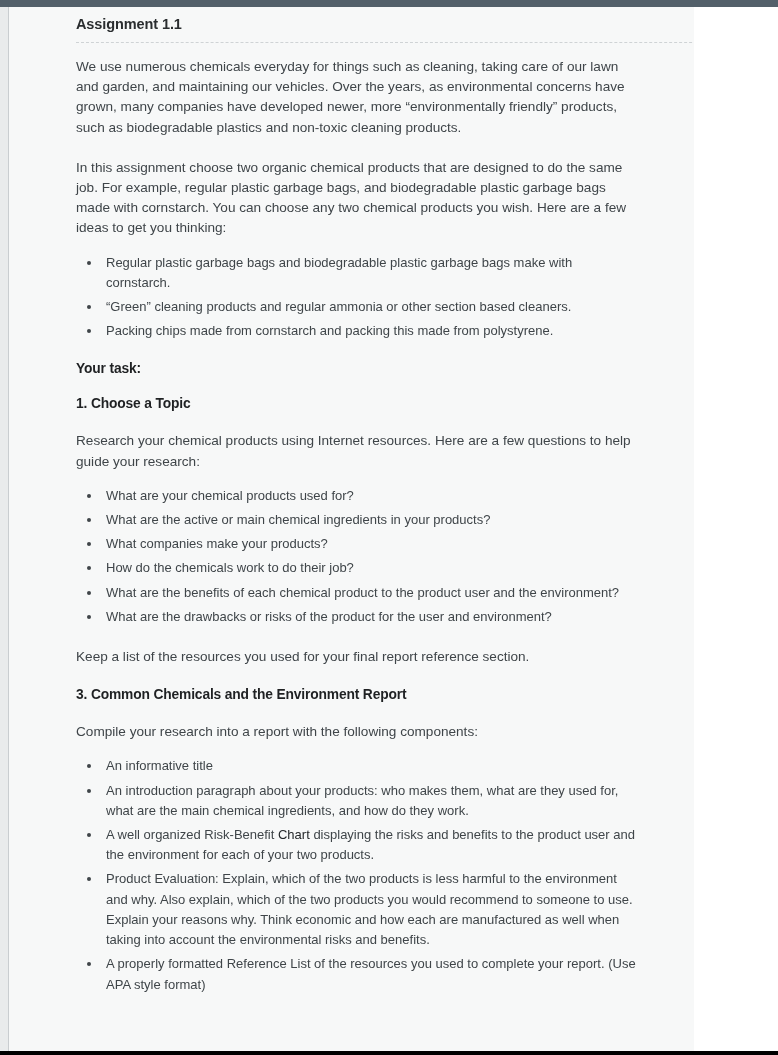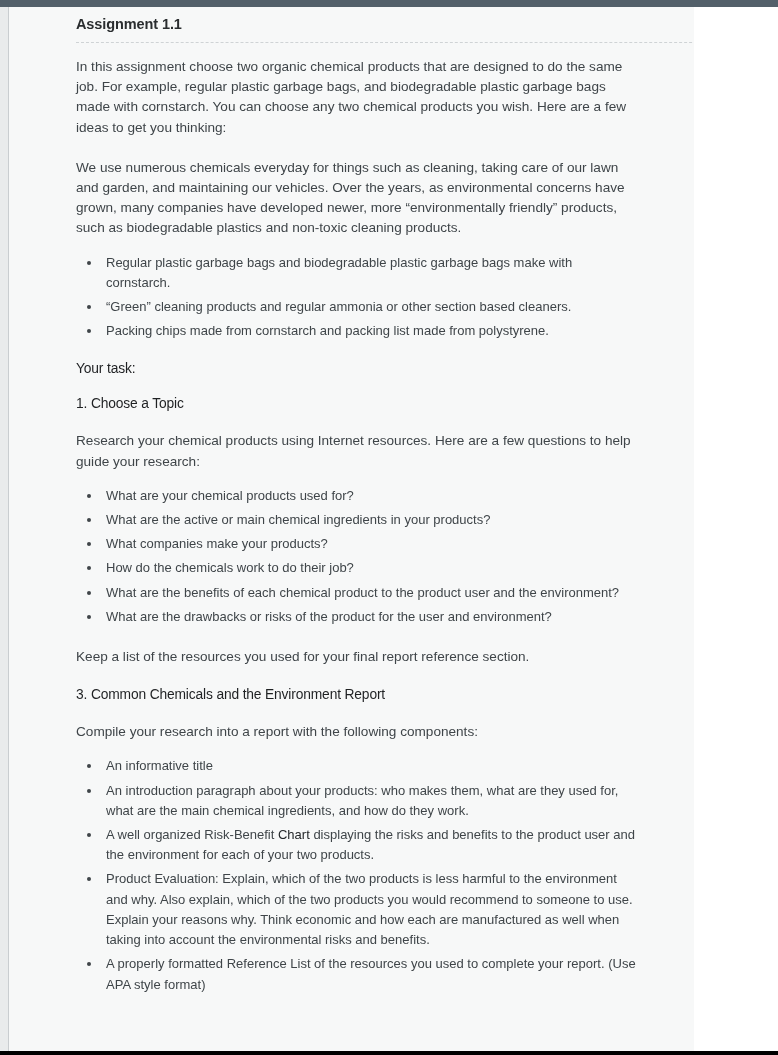--- a/index.html
+++ b/index.html
@@ -77,21 +77,21 @@
   }
   p.body {
     font-size: 13.6px;
     line-height: 20.2px;
     color: #3f4549;
     margin: 0 0 20px 0;
     max-width: 625px;
   }
   h3.section {
     font-size: 13.8px;
-    font-weight: normal;
+    font-weight: bold;
     color: #1f2123;
     margin: 0 0 20px 0;
     letter-spacing: -0.15px;
   }
   ul.bullets {
     margin: -6px 0 20px 0;
     padding-left: 26px;
     max-width: 640px;
   }
   ul.bullets li {
@@ -113,28 +113,28 @@
 
   <div class="left-gutter"></div>
 
   <div class="page-panel">
     <div class="doc">
 
       <h1 class="doc-title">Assignment 1.1</h1>
 
       <hr class="divider">
 
+      <p class="body">We use numerous chemicals everyday for things such as cleaning, taking care of our lawn and garden, and maintaining our vehicles. Over the years, as environmental concerns have grown, many companies have developed newer, more “environmentally friendly” products, such as biodegradable plastics and non-toxic cleaning products.</p>
+
       <p class="body">In this assignment choose two organic chemical products that are designed to do the same job. For example, regular plastic garbage bags, and biodegradable plastic garbage bags made with cornstarch. You can choose any two chemical products you wish. Here are a few ideas to get you thinking:</p>
-
-      <p class="body">We use numerous chemicals everyday for things such as cleaning, taking care of our lawn and garden, and maintaining our vehicles. Over the years, as environmental concerns have grown, many companies have developed newer, more “environmentally friendly” products, such as biodegradable plastics and non-toxic cleaning products.</p>
 
       <ul class="bullets tight">
         <li>Regular plastic garbage bags and biodegradable plastic garbage bags make with cornstarch.</li>
         <li>“Green” cleaning products and regular ammonia or other section based cleaners.</li>
-        <li>Packing chips made from cornstarch and packing list made from polystyrene.</li>
+        <li>Packing chips made from cornstarch and packing this made from polystyrene.</li>
       </ul>
 
       <h3 class="section">Your task:</h3>
 
       <h3 class="section">1. Choose a Topic</h3>
 
 
 
       <p class="body">Research your chemical products using Internet resources. Here are a few questions to help guide your research:</p>
 

